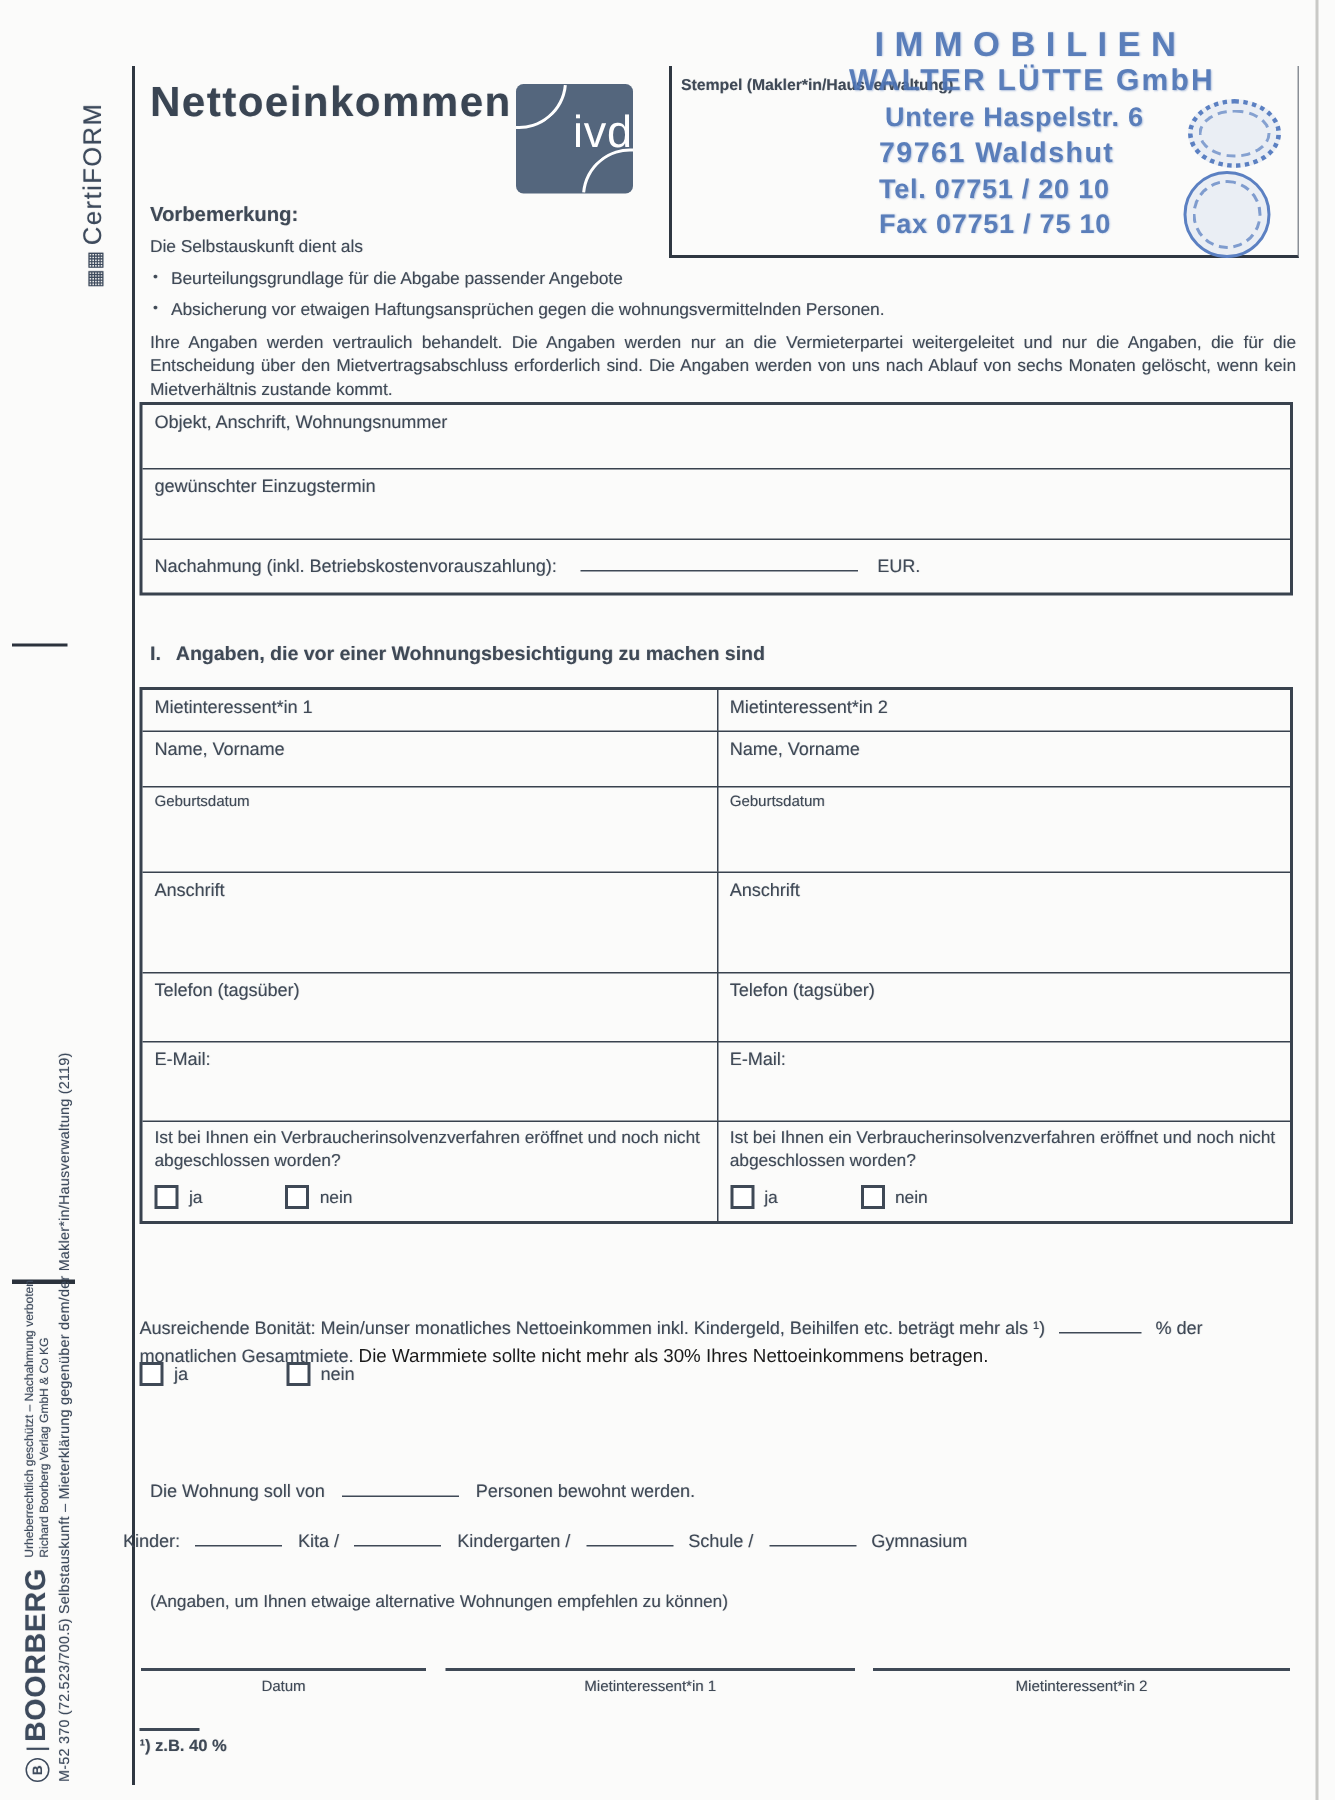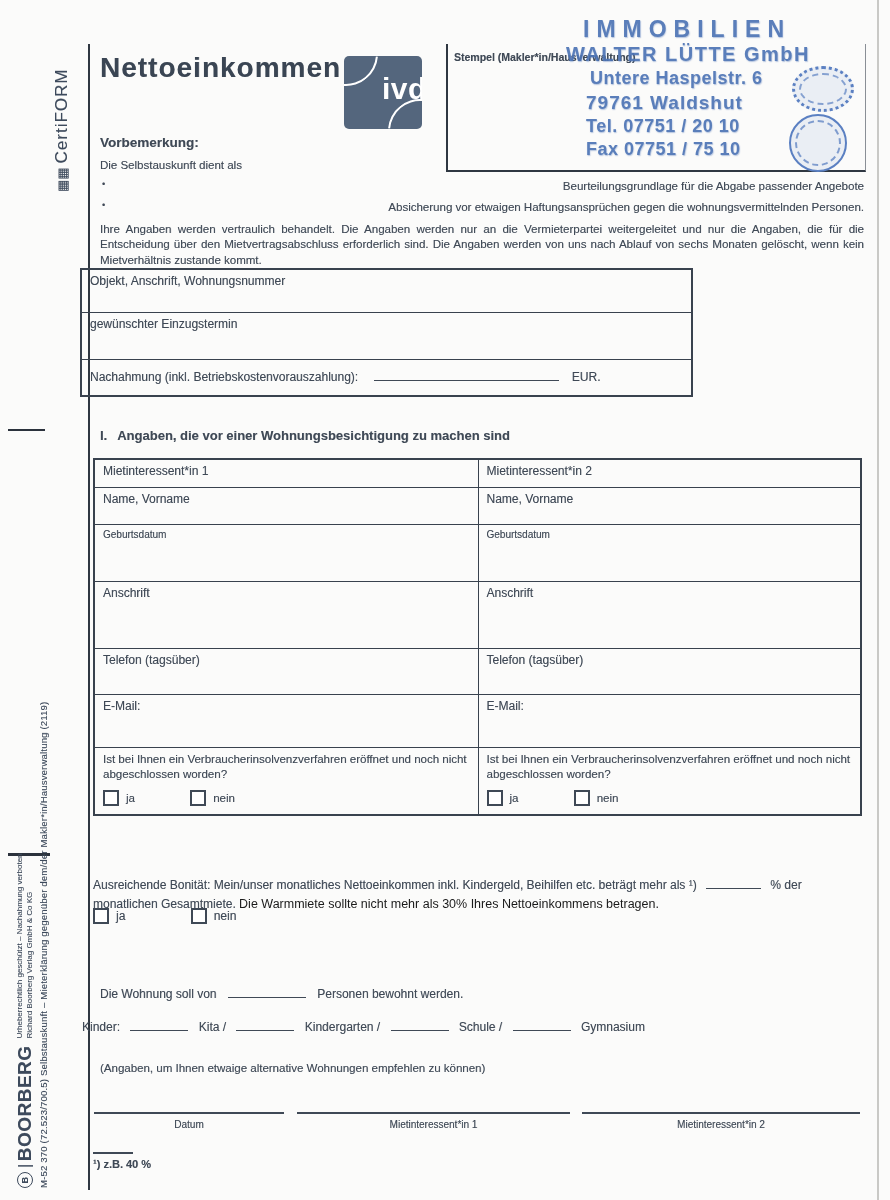--- a/index.html
+++ b/index.html
@@ -48,21 +48,21 @@
     letter-spacing:0; line-height:1.3; margin-left:7px; }
   .bb-row2{ font-size:9.5px; margin-top:2px; letter-spacing:0.2px; }
 
   
   .page-title{ left:100px; top:52px; font-size:28px; font-weight:bold; letter-spacing:1px; color:#3a4553; }
   .ivd-logo{ left:344px; top:56px; width:78px; height:73px; background:var(--ivd-bg); border-radius:5px; overflow:hidden; }
   .ivd-arc{ position:absolute; border:2.5px solid transparent; border-radius:50%; width:64px; height:64px; }
   .arc-tl{ left:-30px; top:-34px; border-bottom-color:#fff; transform:rotate(-40deg); }
   .arc-br{ right:-30px; bottom:-34px; border-top-color:#fff; transform:rotate(-40deg); }
   .ivd-text{ position:absolute; left:0; right:0; top:16px; text-align:center; color:#fff;
-    font-weight:bold; font-size:30px; letter-spacing:0.5px;padding-left:38px; }
+    font-weight:normal; font-size:30px; letter-spacing:0.5px;padding-left:38px; }
 
   .stamp-box{ left:446px; top:44px; width:420px; height:128px;
     border-left:2px solid #2f3741; border-bottom:2px solid #2f3741; border-right:1.5px solid #8a8f96; }
   .stamp-field-label{ left:454px; top:51px; font-size:10.5px; font-weight:600; }
   .stamp-line{ color:var(--stamp); font-weight:bold; white-space:nowrap;
     text-shadow:0.6px 0.6px 1.2px rgba(77,116,181,.45); opacity:.92; }
   .st1{ left:583px; top:16px;  font-size:23px; letter-spacing:7px; }
   .st2{ left:566px; top:43px;  font-size:20px; letter-spacing:1.5px; }
   .st3{ left:590px; top:68px;  font-size:18px; letter-spacing:0.5px; }
   .st4{ left:586px; top:92px;  font-size:19px; letter-spacing:1px; }
@@ -71,26 +71,26 @@
   .seal{ border-radius:50%; background:rgba(90,128,194,0.10); }
   .seal-1{ left:792px; top:66px; width:62px; height:46px; border:3px dotted #5b80c2; }
   .seal-1::after{ content:""; position:absolute; inset:4px; border:2px dashed #6d8ec8; border-radius:50%; opacity:.8; }
   .seal-2{ left:789px; top:114px; width:58px; height:58px; border:2.5px solid #5b80c2; }
   .seal-2::after{ content:""; position:absolute; inset:4px; border:2px dashed #6d8ec8; border-radius:50%; opacity:.85; }
 
   
   .vorbemerkung{ left:100px; top:134px; width:764px; font-size:11.5px; line-height:1.35; }
   .vb-heading{ font-size:13.5px; font-weight:bold; margin-bottom:6px; }
   .vb-intro{ margin-bottom:5px; }
-  .vb-bullet{ padding-left:14px; position:relative; margin-bottom:6px;text-align:right; }
+  .vb-bullet{ padding-left:14px; position:relative; margin-bottom:6px; }
   .vb-bullet::before{ content:"\2022"; position:absolute; left:2px; top:-1px; font-size:9px; }
   .vb-paragraph{ text-align:justify; margin-top:4px; }
 
   
-  .object-box{ left:80px; top:268px; width:613px; border:2px solid var(--border); background:transparent; }
+  .object-box{ left:93px; top:268px; width:769px; border:2px solid var(--border); background:transparent; }
   .ob-row{ padding:4px 8px; font-size:12px; }
   .ob-r1{ height:42px; }
   .ob-r2{ height:47px; border-top:1.7px solid var(--border); }
   .ob-r3{ height:36px; border-top:1.7px solid var(--border); padding-top:9px; }
   .blank{ display:inline-block; border-bottom:1.7px solid var(--ink); height:12px; vertical-align:baseline; }
 
   
   .section1-heading{ left:100px; top:428px; font-size:13px; font-weight:bold; }
   .section1-heading .numeral{ margin-right:10px; }
 

